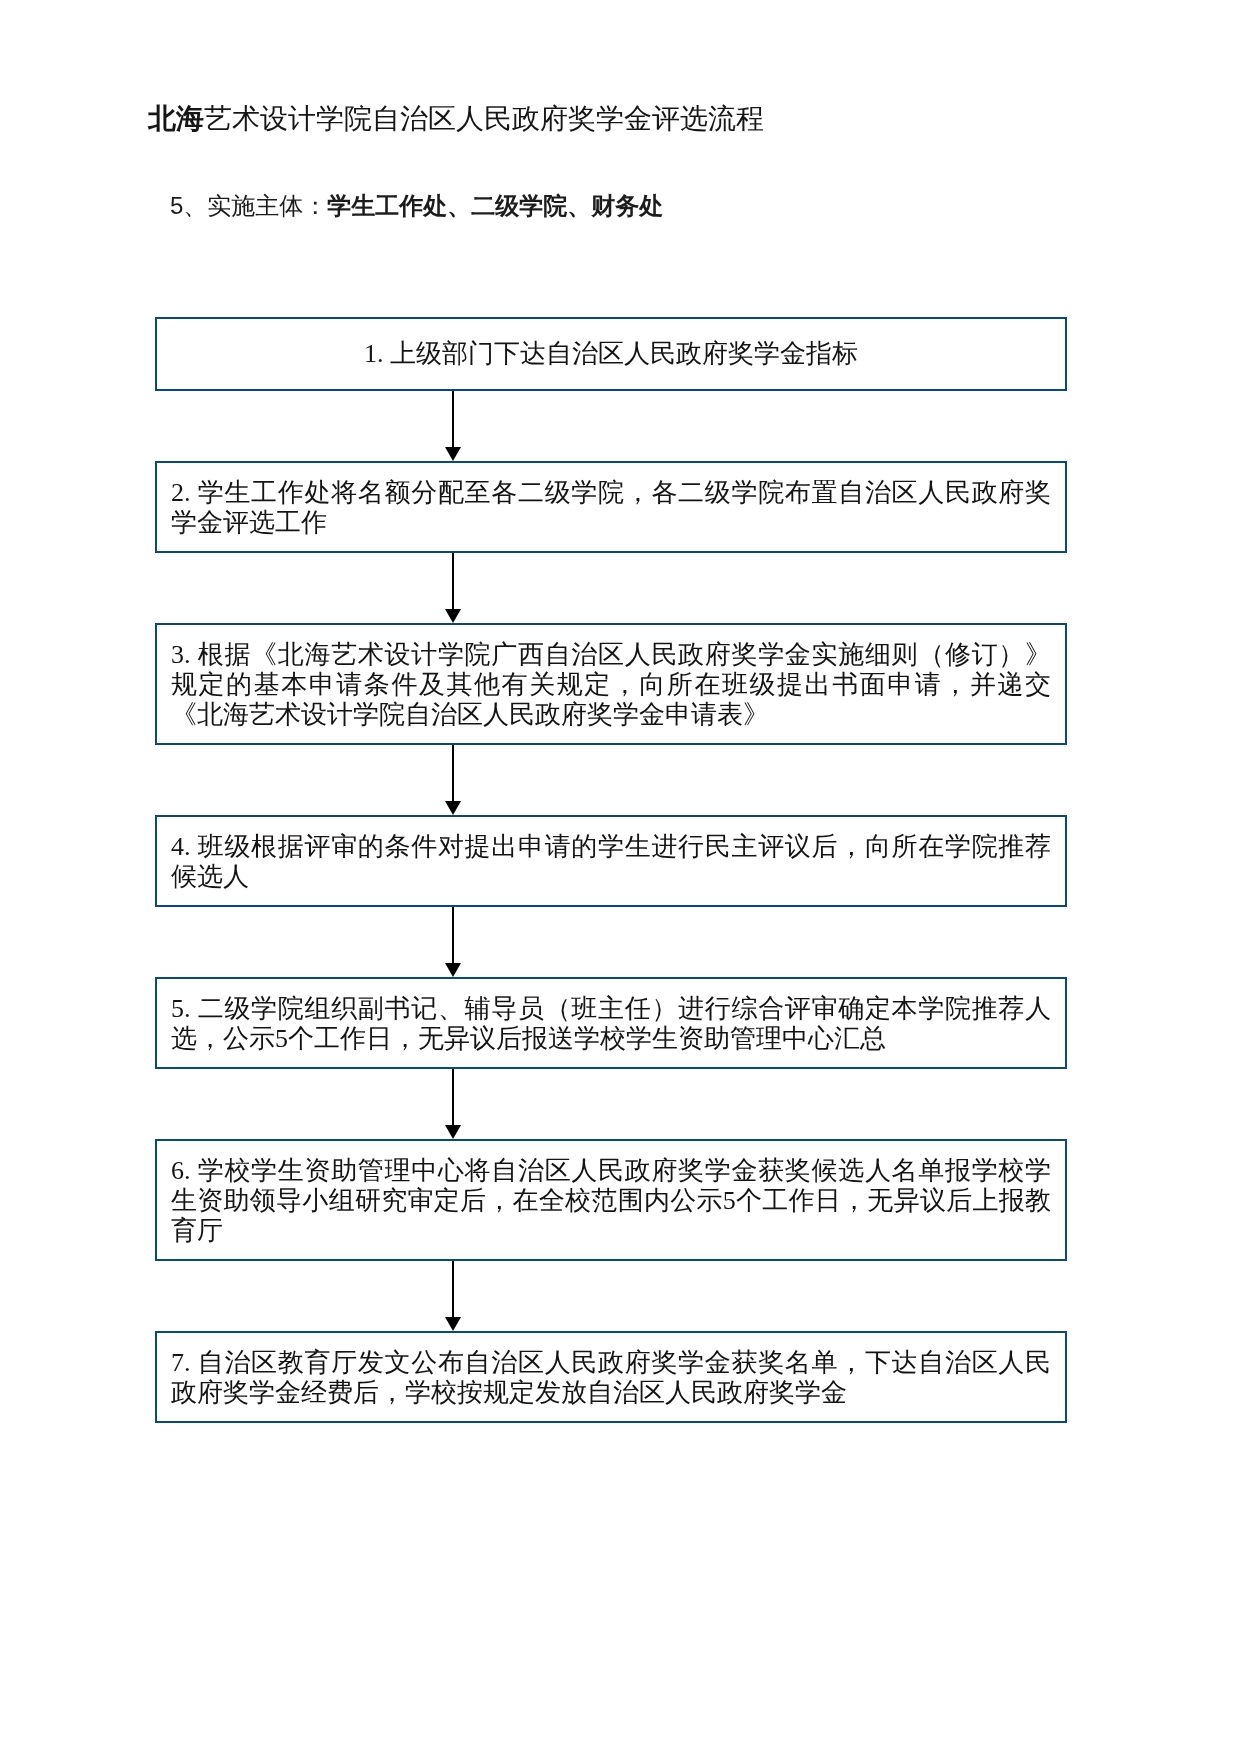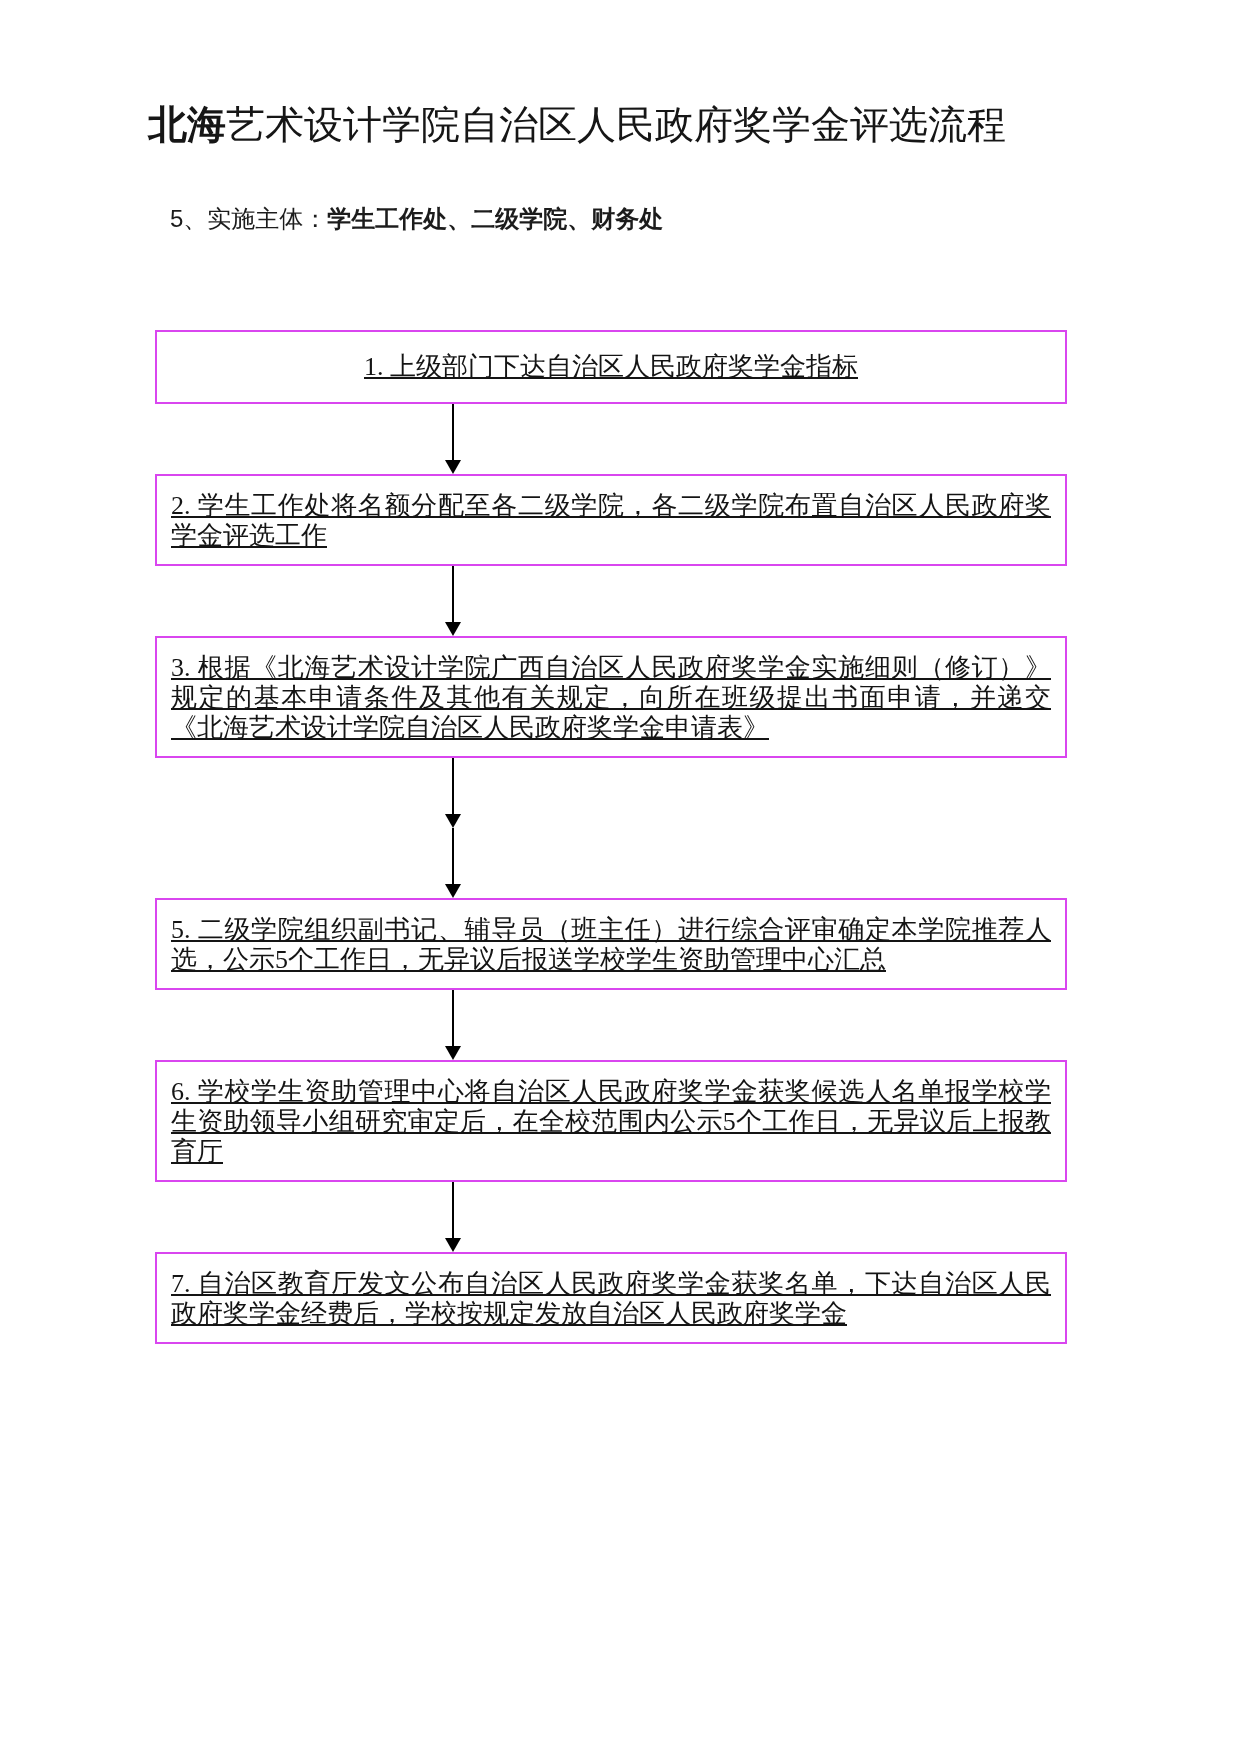--- a/index.html
+++ b/index.html
@@ -9,49 +9,48 @@
     height: 1754px;
     background: #ffffff;
     color: #1c1c1c;
     font-family: "Liberation Sans", sans-serif;
   }
   .page { position: relative; width: 1240px; height: 1754px; overflow: hidden; }
 
   .title {
     margin: 0;
     padding: 103px 0 0 148px;
-    font-size: 39px;
+    font-size: 28px;
     font-weight: 400;
     line-height: 1.15;
     color: #161616;
   }
   .title-em { font-weight: 700; }
 
   .notes {
     margin: 56px 0 0 170px;
     font-size: 24px;
     color: #1c1c1c;
   }
   .note { margin-bottom: 17px; line-height: 30px; }
   .note-value { font-weight: 700; text-align: right; }
 
   .flowchart {
     margin: 96px 0 0 155px;
     width: 912px;
   }
   .flow-box {
-    border: 2px solid #d946ef;
+    border: 2px solid #0c4a6e;
     background: #ffffff;
     font-family: "Liberation Serif", "DejaVu Serif", serif;
     font-size: 26px;
     line-height: 30px;
     color: #141414;
     padding: 15px 14px 13px 14px;
     text-align: justify;
-    text-decoration: underline;
   }
   .flow-box-center {
     text-align: center;
     padding: 20px 14px;
   }
 
   .connector {
     height: 70px;
     width: 16px;
     margin-left: 290px;
@@ -94,20 +93,21 @@
       <span class="connector-head"></span>
     </div>
 
     <div class="flow-box"><span>3. 根据《北海艺术设计学院广西自治区人民政府奖学金实施细则（修订）》规定的基本申请条件及其他有关规定，向所在班级提出书面申请，并递交《北海艺术设计学院自治区人民政府奖学金申请表》</span></div>
 
     <div class="connector">
       <span class="connector-line"></span>
       <span class="connector-head"></span>
     </div>
 
+    <div class="flow-box"><span>4. 班级根据评审的条件对提出申请的学生进行民主评议后，向所在学院推荐候选人</span></div>
 
     <div class="connector">
       <span class="connector-line"></span>
       <span class="connector-head"></span>
     </div>
 
     <div class="flow-box"><span>5. 二级学院组织副书记、辅导员（班主任）进行综合评审确定本学院推荐人选，公示5个工作日，无异议后报送学校学生资助管理中心汇总</span></div>
 
     <div class="connector">
       <span class="connector-line"></span>

